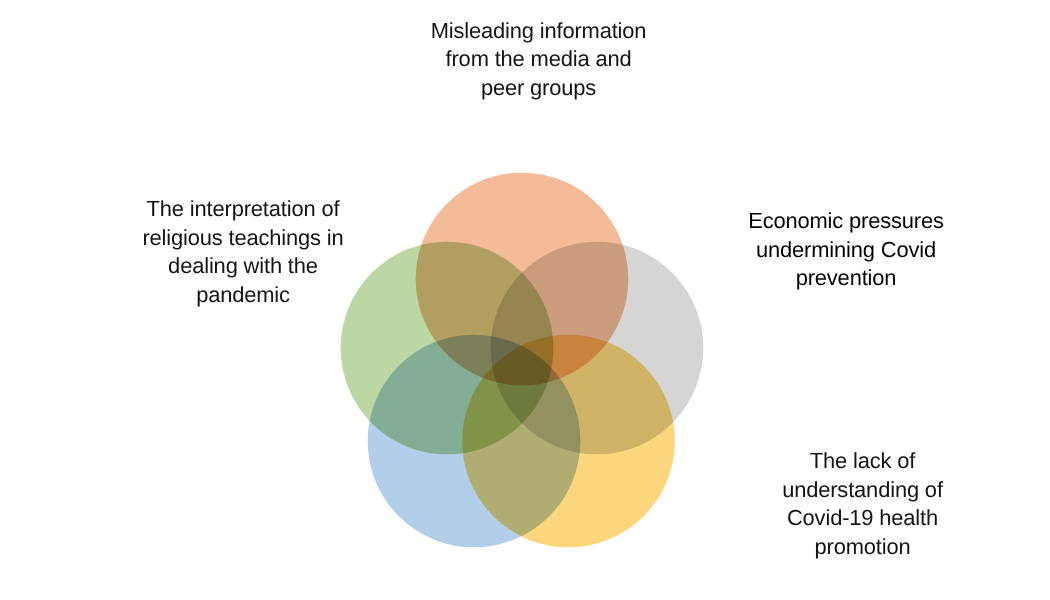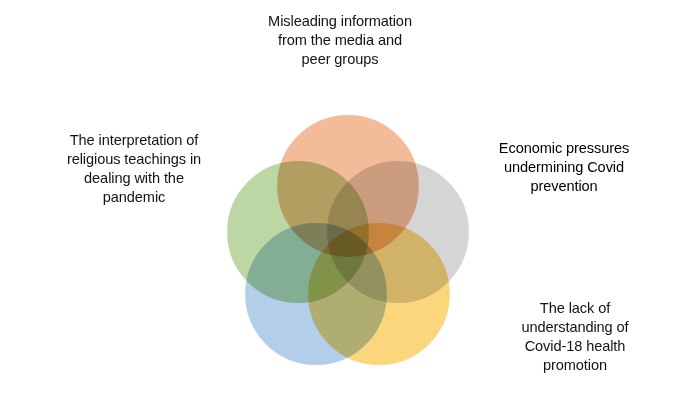--- a/index.html
+++ b/index.html
@@ -29,26 +29,26 @@
   .label {
     position: absolute;
     color: #131313;
     font-size: 14.6px;
     line-height: 1.30;
     text-align: center;
     white-space: pre-line;
     letter-spacing: -0.1px;
   }
   #label-top {
-    left: 237px;
+    left: 256px;
     top: 12px;
     width: 206px;
   }
   #label-left {
-    left: 32px;
+    left: 60px;
     top: 131px;
     width: 204px;
   }
   #label-right {
     left: 466px;
     top: 139px;
     width: 196px;
   }
   #label-bottom-left {
     left: 50px;
@@ -85,16 +85,16 @@
 dealing with the
 pandemic</div>
 
   <div class="label" id="label-right" style="color: #000000;">Economic pressures
 undermining Covid
 prevention</div>
 
 
   <div class="label" id="label-bottom-right" style="color: rgb(19, 19, 19);">The lack of
 understanding of
-Covid-18 health
+Covid-19 health
 promotion</div>
 
 </div>
 
 </body></html>

